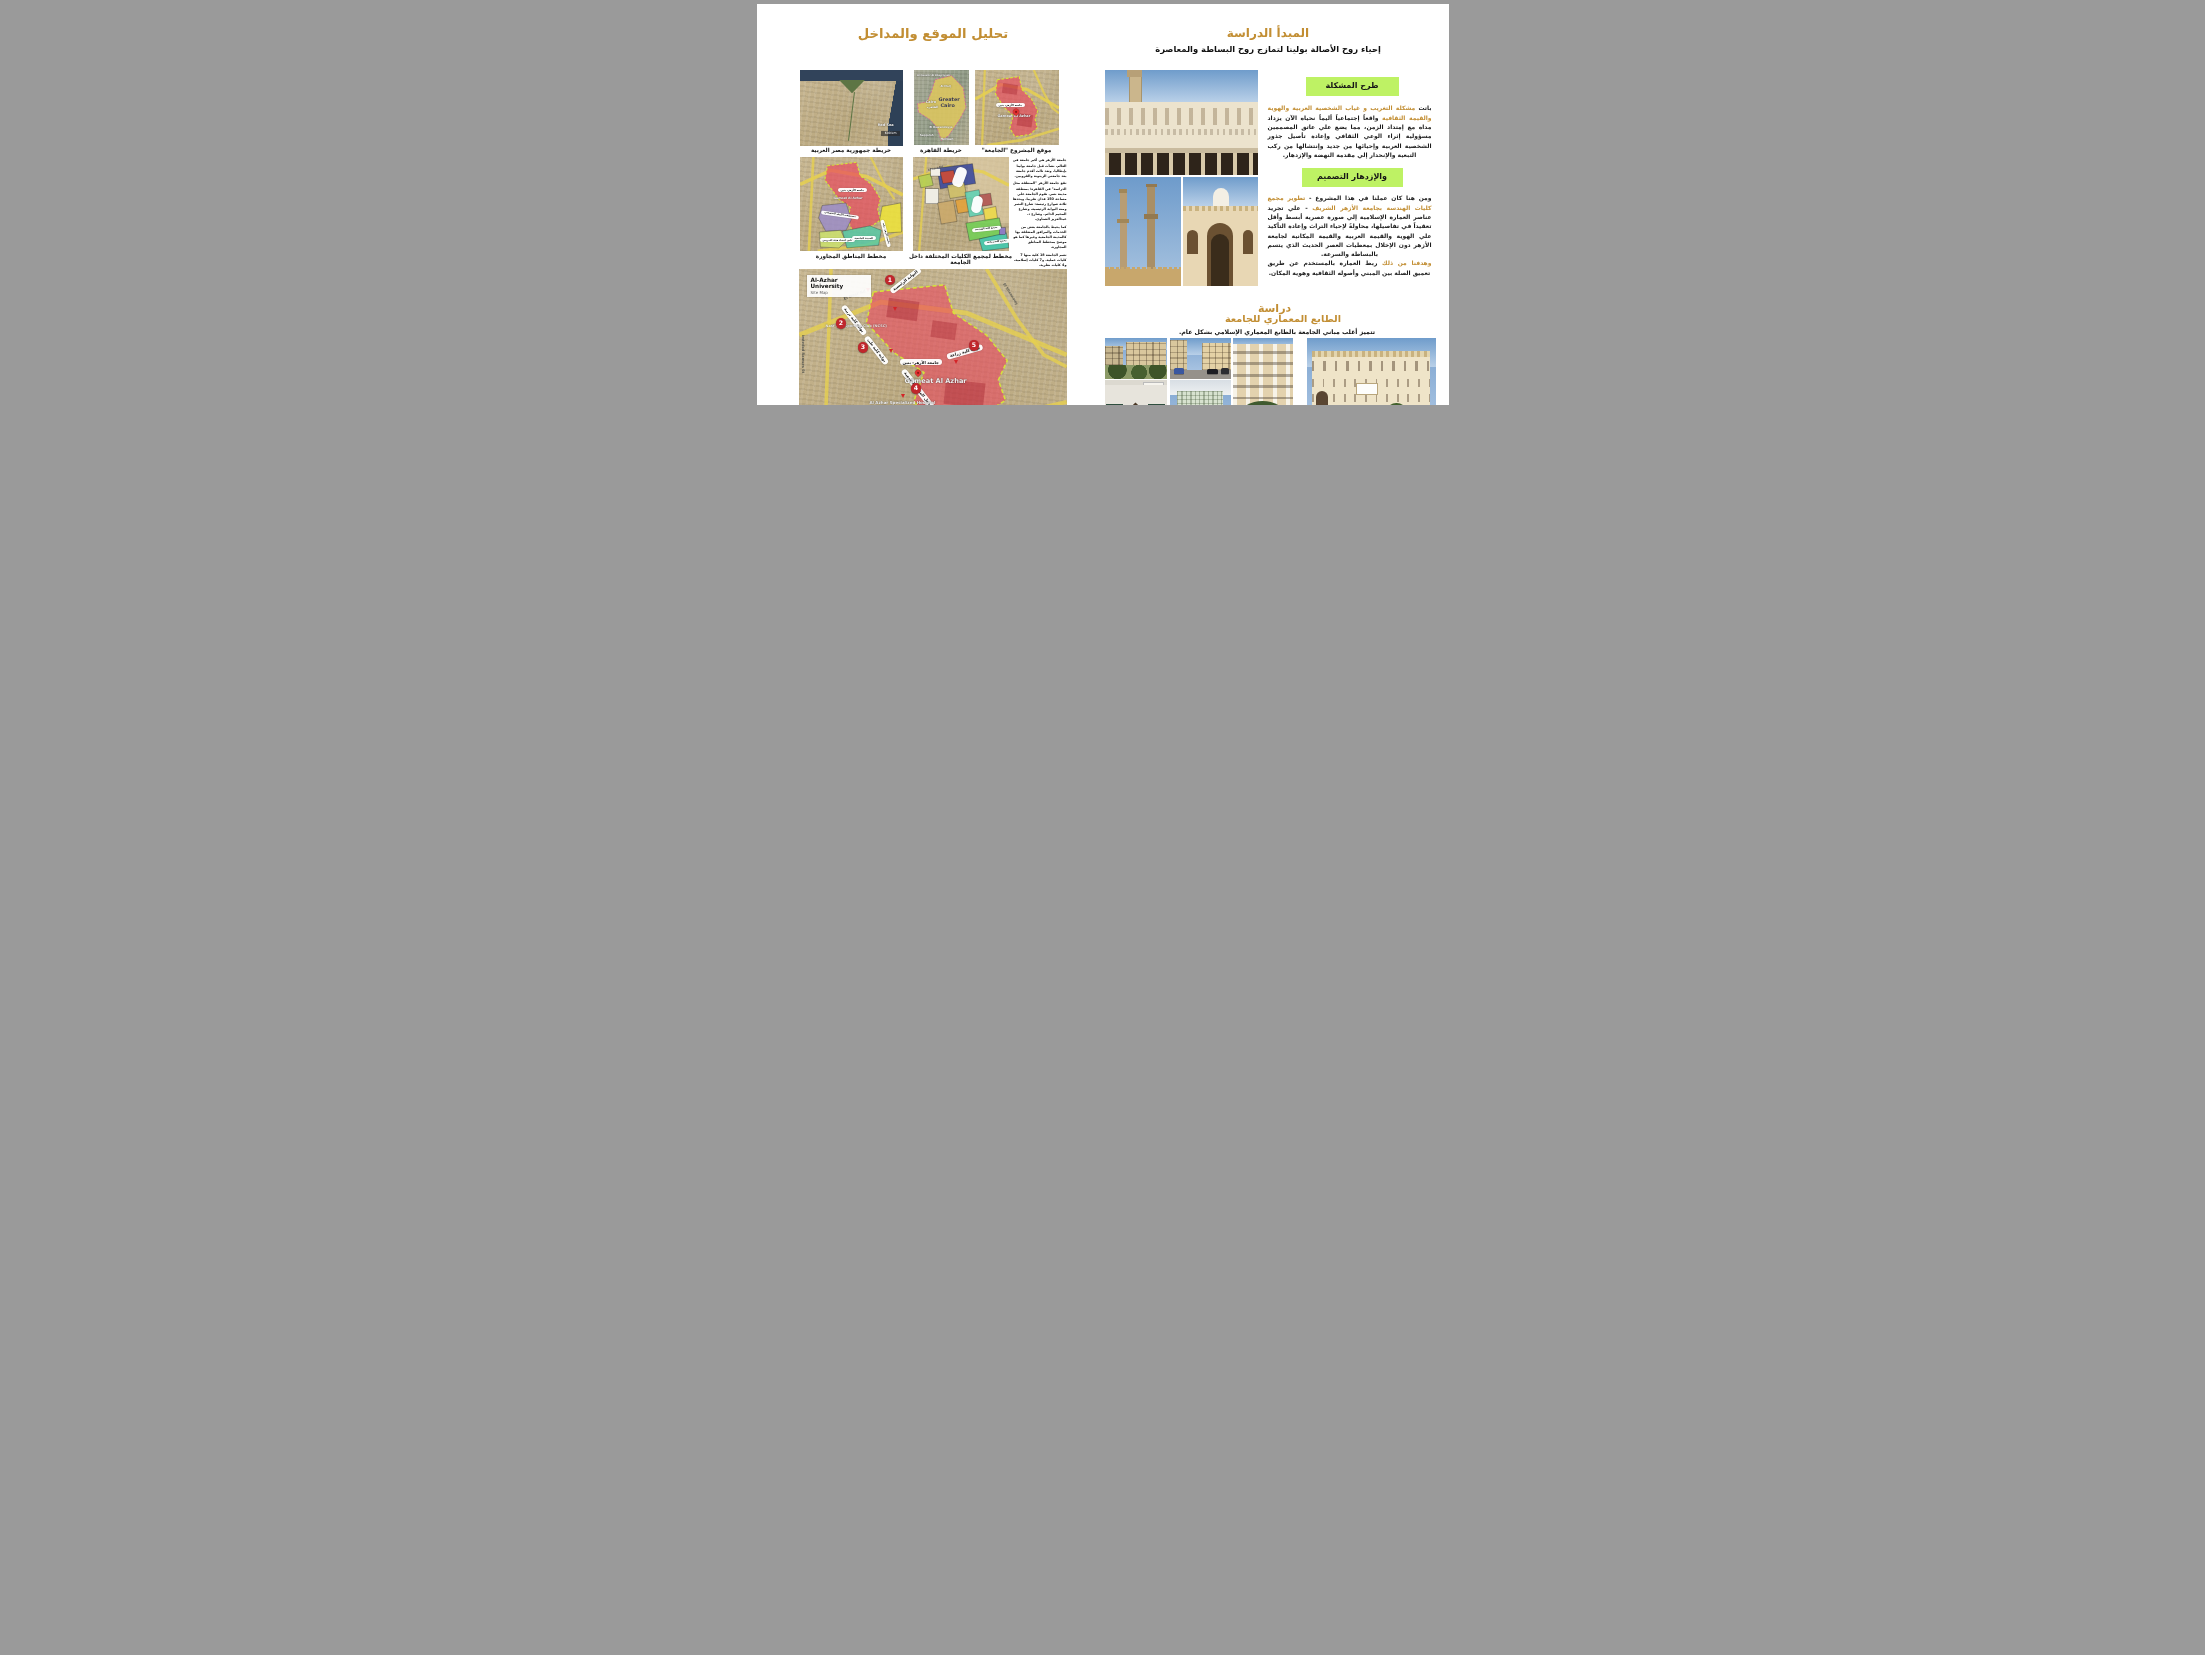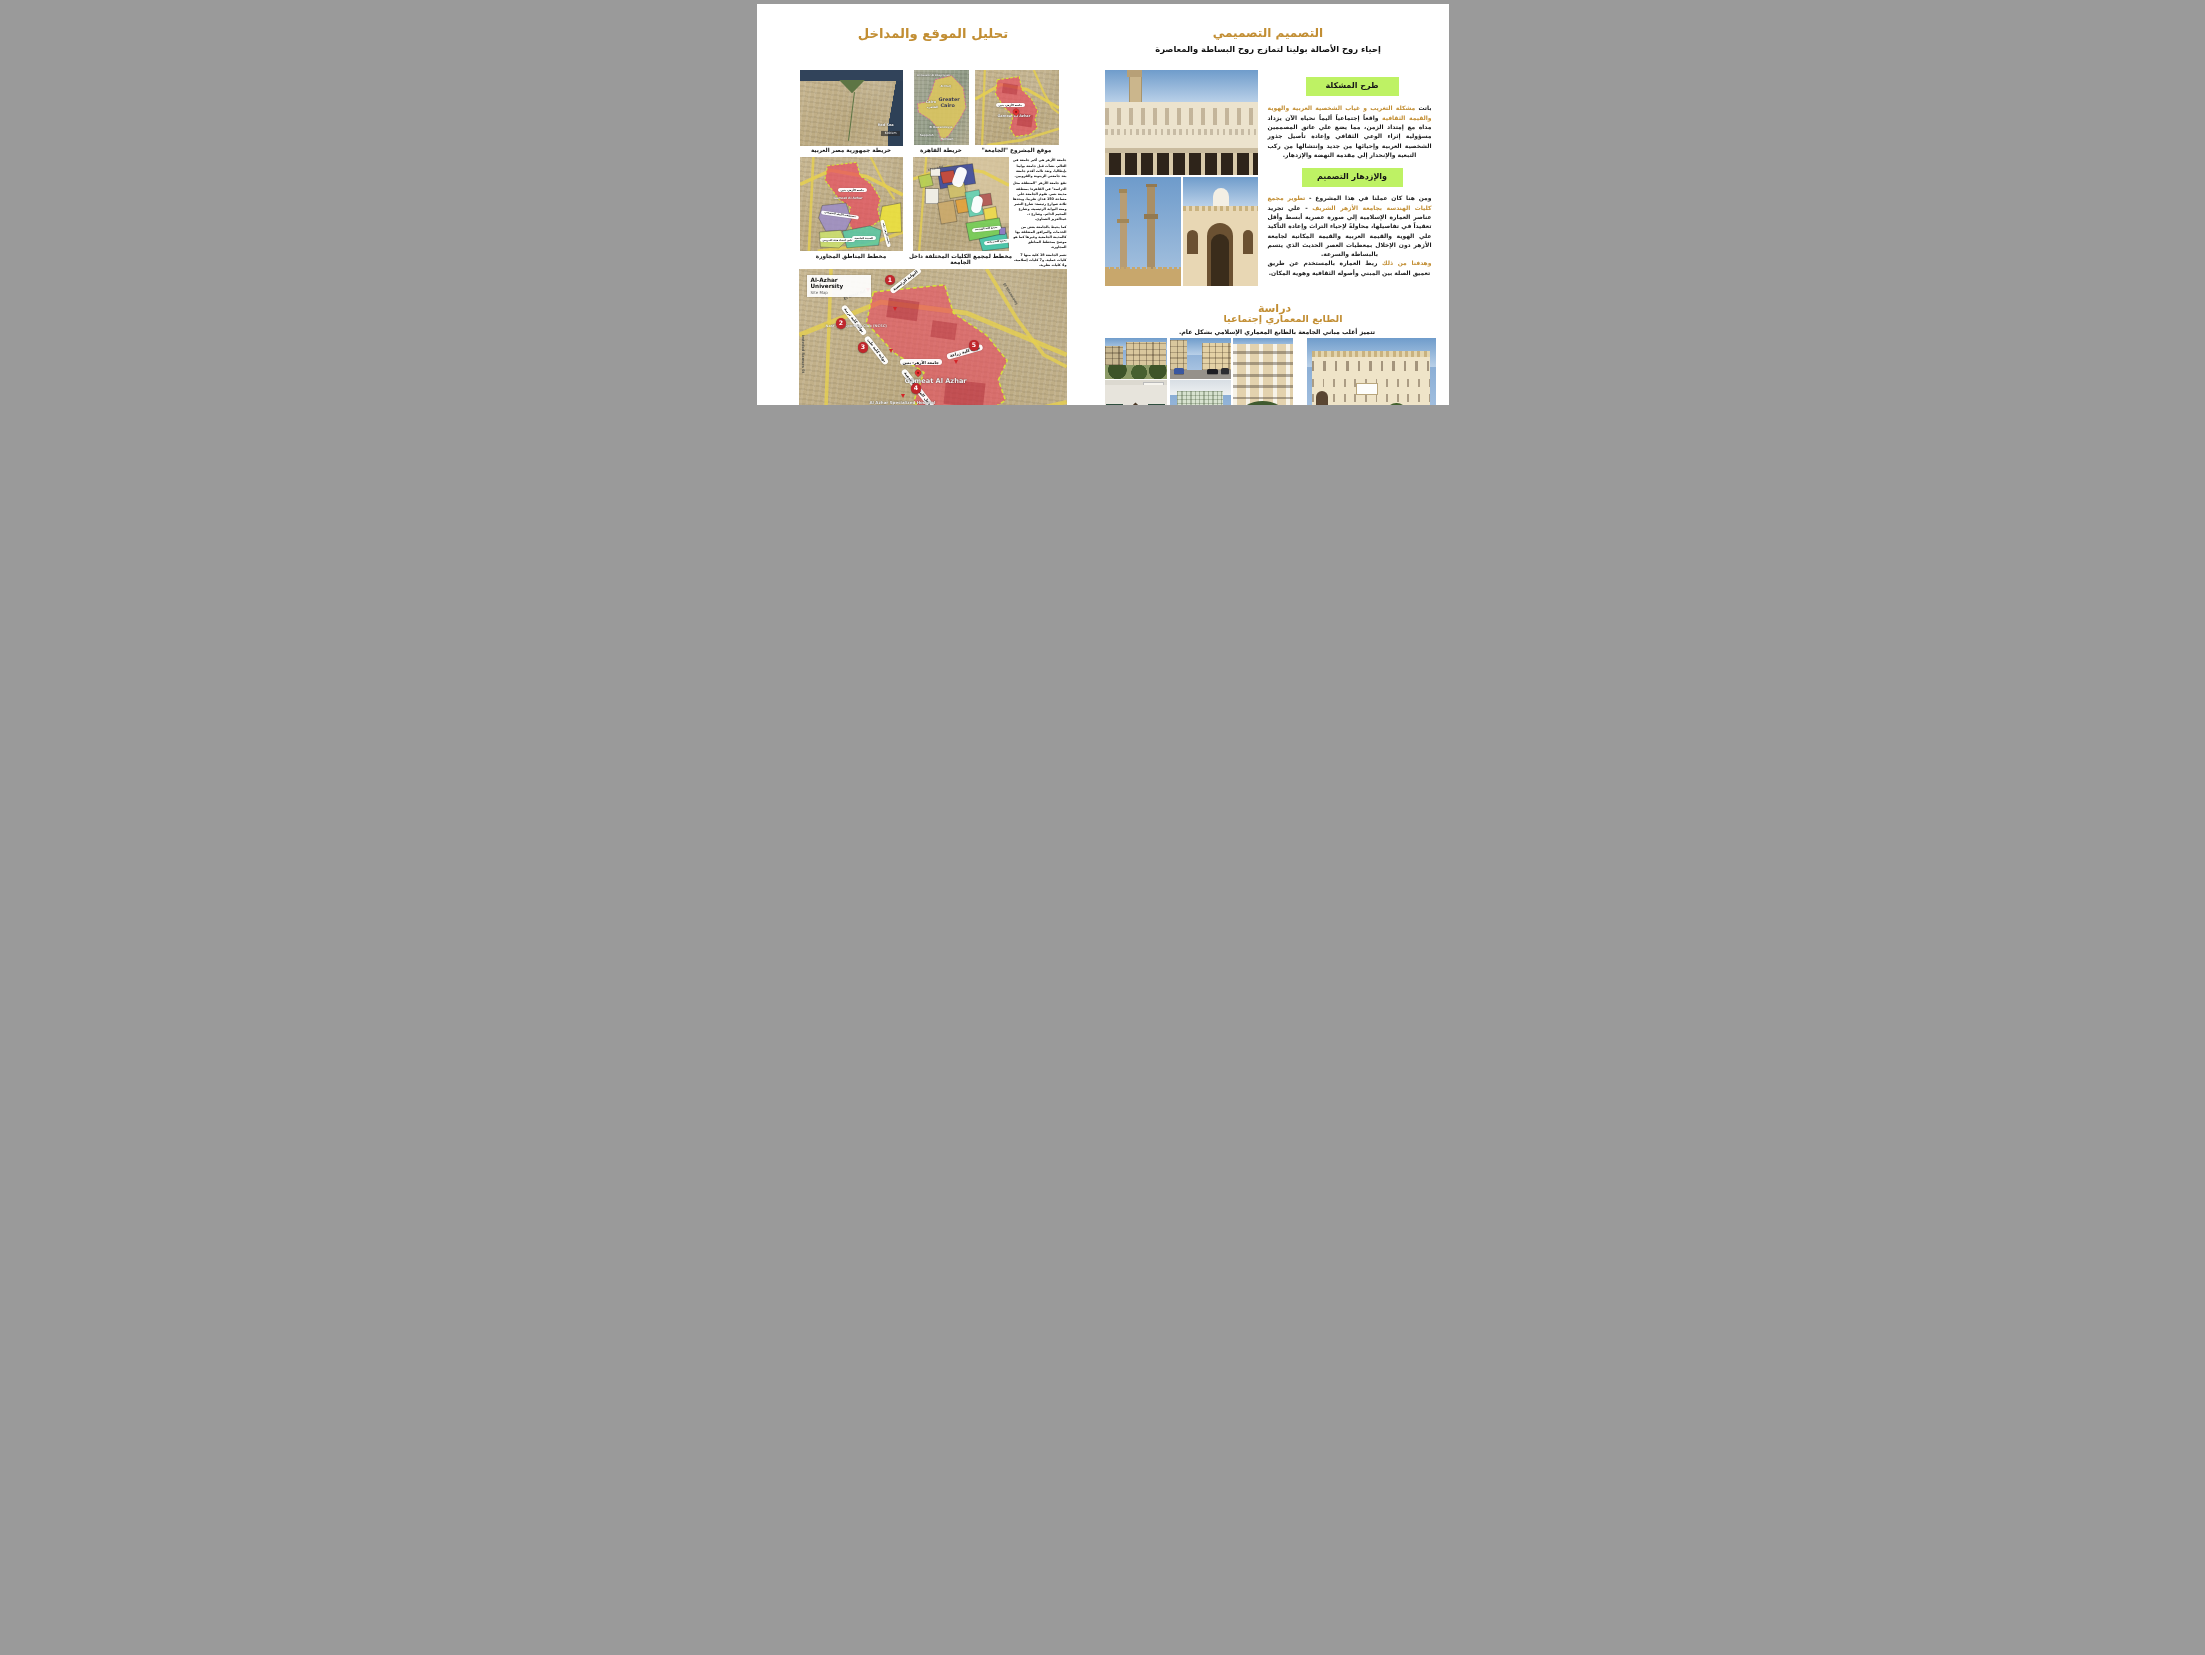--- a/index.html
+++ b/index.html
@@ -212,21 +212,21 @@
     <div class="pin" style="left:116px;top:101px;"></div>
     <span class="map-text" style="left:106px;top:108px;font-size:6.6px;">Gameat Al Azhar</span>
     <span class="map-text" style="left:71px;top:131px;font-size:4px;">Al Azhar Specialized Hospital</span>
     <span class="map-text" style="left:27px;top:55px;font-size:3.5px;opacity:.85;">Nasr City Sporting Club (NCSC)</span>
     <span class="map-text" style="left:74px;top:151px;font-size:3.5px;opacity:.85;">Al Azhar University Teaching Staff Club</span>
 
     <span class="wm" style="left:6.2px;bottom:7px;">Google Earth</span>
     <span class="credit" style="left:6.2px;bottom:2.2px;">Image ©2021 Maxar Technologies</span>
   </div>
 
-  <h2 class="gold-title" style="left:397px;top:22px;width:229px;font-size:12px;" dir="rtl">التصميم التصميمي</h2>
+  <h2 class="gold-title" style="left:397px;top:22px;width:229px;font-size:12px;" dir="rtl">المبدأ الدراسة</h2>
   <div class="abs" style="left:388px;top:40px;width:247px;font-size:8.4px;font-weight:bold;color:#111;text-align:center;" dir="rtl">إحياء روح الأصالة بولينا لتمازج روح البساطة والمعاصرة</div>
 
   <div class="ph" style="left:348px;top:66px;width:153px;height:105px;">
     <div class="sky" style="height:30%;"></div>
     <div style="left:16%;top:2%;width:7%;height:42%;background:#cbb68c;border:0.4px solid #a8946c;"></div>
     <div style="left:14.5%;top:0;width:10%;height:6%;background:#b7a077;"></div>
     <div style="left:0;top:30%;width:100%;height:49%;background:#ece3cd;"></div>
     <div style="left:0;top:36%;width:100%;height:16%;background:repeating-linear-gradient(90deg,rgba(120,95,60,.35) 0 4.4px,transparent 4.4px 12px);"></div>
     <div style="left:0;top:56%;width:100%;height:6%;background:repeating-linear-gradient(90deg,rgba(90,70,45,.25) 0 2.6px,transparent 2.6px 6.2px);"></div>
     <div style="left:0;bottom:0;width:100%;height:21%;background:repeating-linear-gradient(90deg,#d8c9a9 0 4px,#2e241a 4px 16px);"></div>
@@ -266,21 +266,21 @@
   <div class="par" style="left:511px;top:189px;width:164px;" dir="rtl">
     <p>
       <span>ومن هنا كان عملنا في هذا المشروع - </span><span class="gold">تطوير مجمع كليات الهندسة بجامعة الأزهر الشريف</span><span> - علي تجريد عناصر العمارة الإسلامية إلي صورة عصرية أبسط وأقل تعقيداً في تفاصيلها، محاولةً لإحياء التراث وإعادة التأكيد علي الهوية والقيمة العربية والقيمة المكانية لجامعة الأزهر دون الإخلال بمعطيات العصر الحديث الذي يتسم بالبساطة والسرعة.</span>
     </p>
     <p>
       <span class="gold">وهدفنا من ذلك</span><span> ربط العمارة بالمستخدم عن طريق تعميق الصلة بين المبني وأصوله الثقافية وهوية المكان.</span>
     </p>
   </div>
 
   <div class="gold-title" style="left:452px;top:298px;width:132px;font-size:11px;" dir="rtl">دراسة</div>
-  <div class="gold-title" style="left:447px;top:309px;width:159px;font-size:9.7px;" dir="rtl">الطابع المعماري إجتماعيا</div>
+  <div class="gold-title" style="left:447px;top:309px;width:159px;font-size:9.7px;" dir="rtl">الطابع المعماري للجامعة</div>
   <div class="abs" style="left:397px;top:324px;width:247px;font-size:6.2px;font-weight:bold;color:#111;text-align:center;" dir="rtl">تتميز أغلب مباني الجامعة بالطابع المعماري الإسلامي بشكل عام.</div>
 
   <div class="ph" style="left:348px;top:334px;width:62px;height:41px;">
     <div class="sky" style="height:28%;"></div>
     <div class="wallgrid" style="left:34%;top:8%;width:66%;height:62%;"></div>
     <div class="wallgrid" style="left:0;top:18%;width:30%;height:48%;filter:brightness(.92);"></div>
     <div class="greenrow" style="left:0;bottom:0;width:100%;height:34%;"></div>
   </div>
   <div class="ph" style="left:413px;top:334px;width:61px;height:41px;">
     <div class="sky" style="height:40%;"></div>

